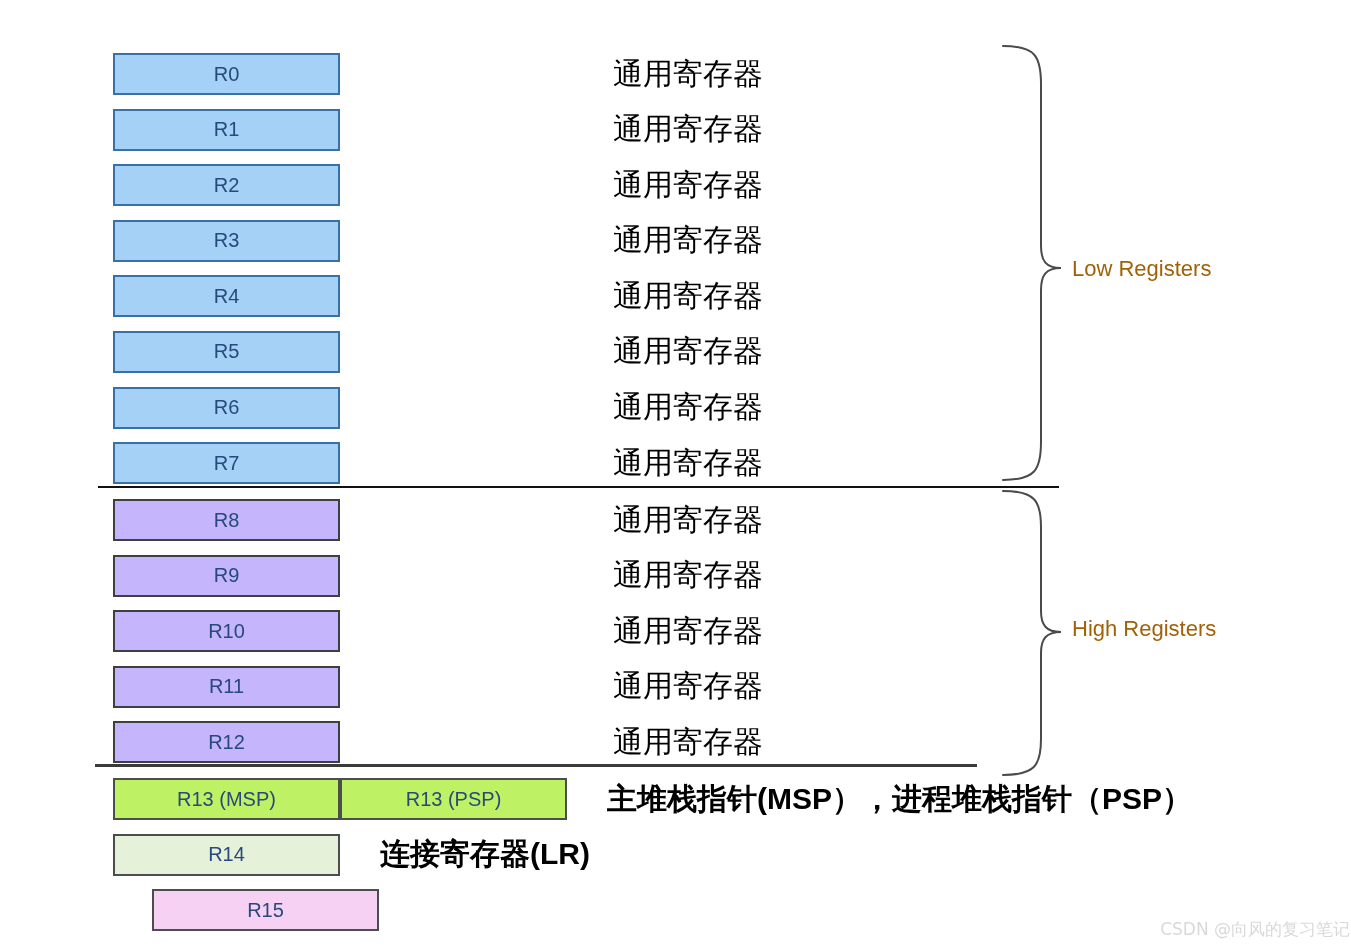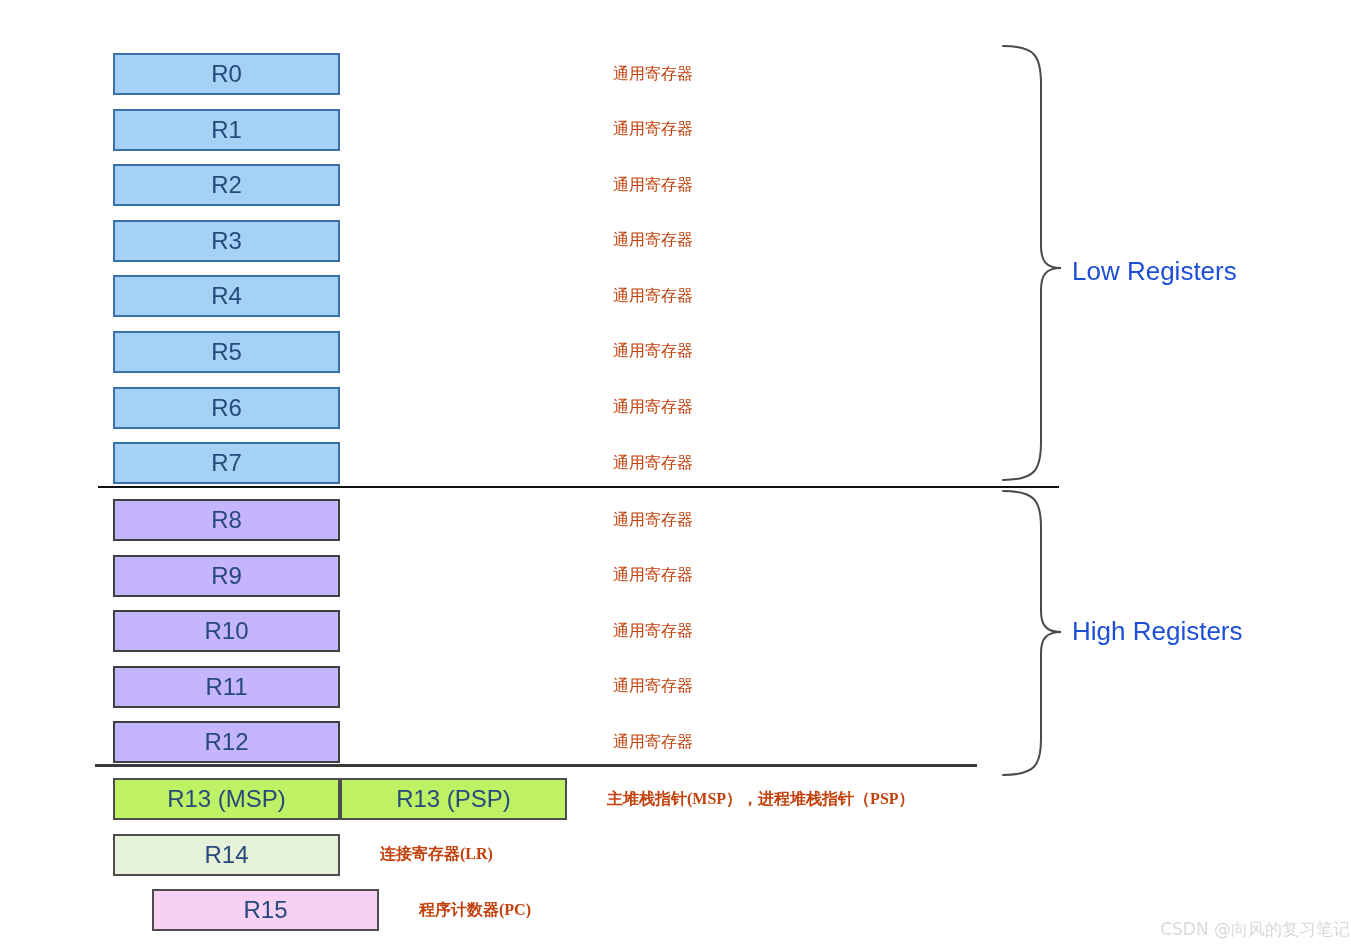--- a/index.html
+++ b/index.html
@@ -17,47 +17,47 @@
     gap:13.6px;
   }
   #group-low  { left:113px; top:53px;  }
   #group-high { left:113px; top:499px; }
   #group-special { left:113px; top:778px; }
   .row { display:flex; align-items:center; height:42px; }
   .box {
     width:227px; height:42px;
     border:2px solid #4D4D4D;
     display:flex; align-items:center; justify-content:center;
-    font-size:24px; color:#27497B;
+    font-size:20px; color:#27497B;
     font-family:"Liberation Sans", sans-serif;
     flex:0 0 auto;
   }
   .box.low   { background:#A4D1F5; border-color:#3A70A8; }
   .box.high  { background:#c4b5fd; border-color:#3F3F3F; }
   .box.cyan  { background:#bef264; border-color:#4D4D4D; }
   .box.green { background:#E5F2D9; border-color:#4D4D4D; }
   .box.pink  { background:#F7D1F3; border-color:#4D4D4D;margin-left:39px; }
   .box.psp   { margin-left:0; }
   .desc {
     margin-left:273px;
-    font-size:16px; color:#c2410c;
-    font-family:Liberation Serif, serif;
+    font-size:30px; color:#000000;
+    font-family:Liberation Sans, sans-serif;
     white-space:nowrap;
   }
   .desc.after-two { margin-left:37px; }
   .desc.bold { font-weight:600;margin-left:40px; }
   .divider { position:absolute; height:0; }
   #divider-1 { left:98px;  top:486px; width:961px; border-top:2px solid #111111; }
   #divider-2 { left:95px;  top:764px; width:882px; border-top:3px solid #3A3A3A; }
   .brace { position:absolute; }
   #brace-low  { left:997px; top:44px;  }
   #brace-high { left:997px; top:489px; }
   .brace-label {
     position:absolute; left:1072px;
-    font-size:26px; color:#1d4ed8;
+    font-size:22px; color:#a16207;
     font-family:"Liberation Sans", sans-serif;
     white-space:nowrap;
   }
   #label-low  { top:256px; }
   #label-high { top:616px; }
   .watermark {
     position:absolute; right:1px; bottom:11px;
     font-size:17px; color:#D9D9D9;
     font-family:"DejaVu Sans", sans-serif;
     white-space:nowrap;
@@ -136,21 +136,20 @@
       <div class="box cyan">R13 (MSP)</div>
       <div class="box cyan psp">R13 (PSP)</div>
       <div class="desc after-two bold">主堆栈指针(MSP），进程堆栈指针（PSP）</div>
     </div>
     <div class="row">
       <div class="box green">R14</div>
       <div class="desc bold">连接寄存器(LR)</div>
     </div>
     <div class="row">
       <div class="box pink">R15</div>
-      <div class="desc bold">程序计数器(PC)</div>
     </div>
   </div>
 
   <svg class="brace" id="brace-low" width="70" height="440" viewBox="0 0 70 440">
     <path d="M6,2 C38,2 44,12 44,40 L44,202 C44,217 49,224 64,224 C49,224 44,231 44,246 L44,398 C44,426 38,436 6,436" fill="none" stroke="#4A4A4A" stroke-width="2" stroke-linecap="round"></path>
   </svg>
   <div class="brace-label" id="label-low">Low Registers</div>
 
   <svg class="brace" id="brace-high" width="70" height="292" viewBox="0 0 70 292">
     <path d="M6,2 C38,2 44,12 44,38 L44,122 C44,136 49,143 64,143 C49,143 44,150 44,164 L44,250 C44,276 38,286 6,286" fill="none" stroke="#4A4A4A" stroke-width="2" stroke-linecap="round"></path>

